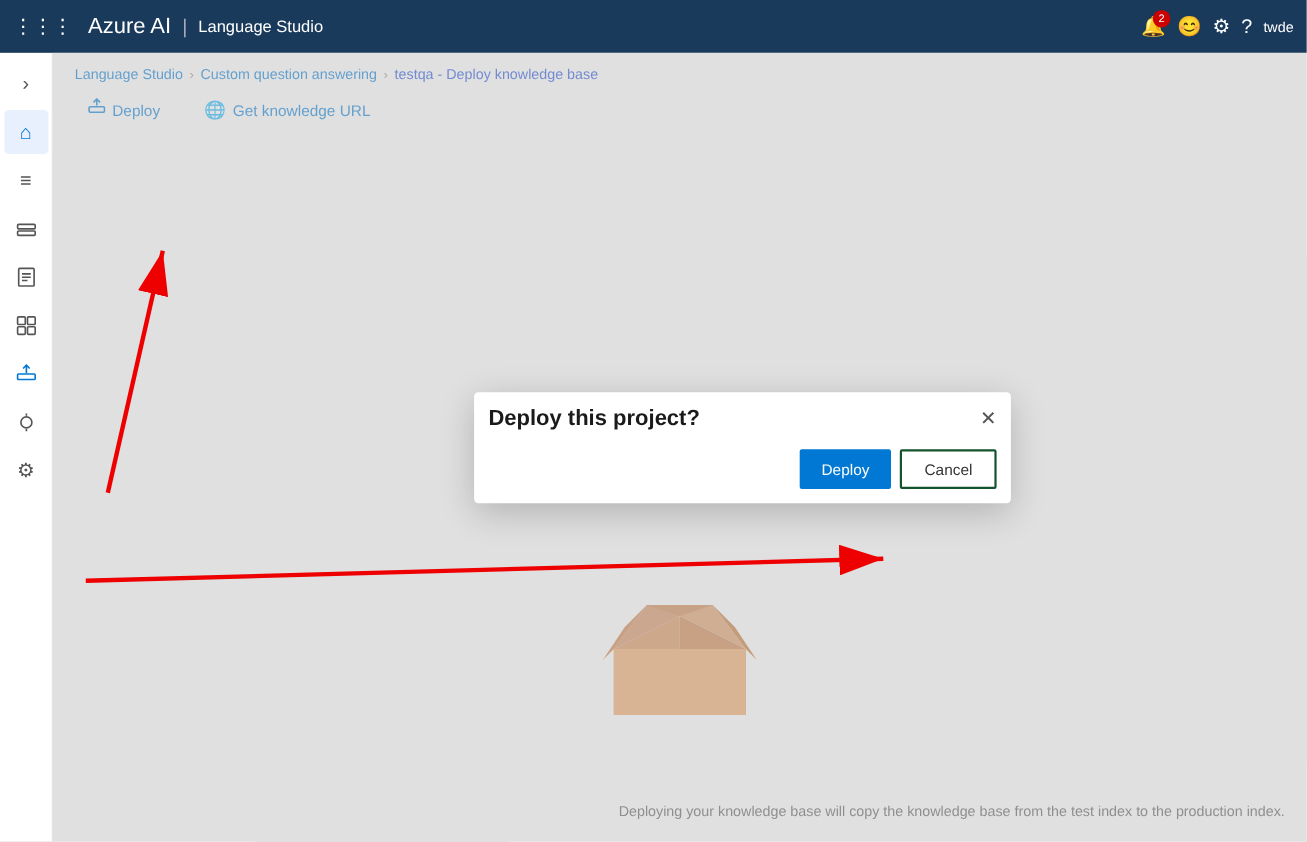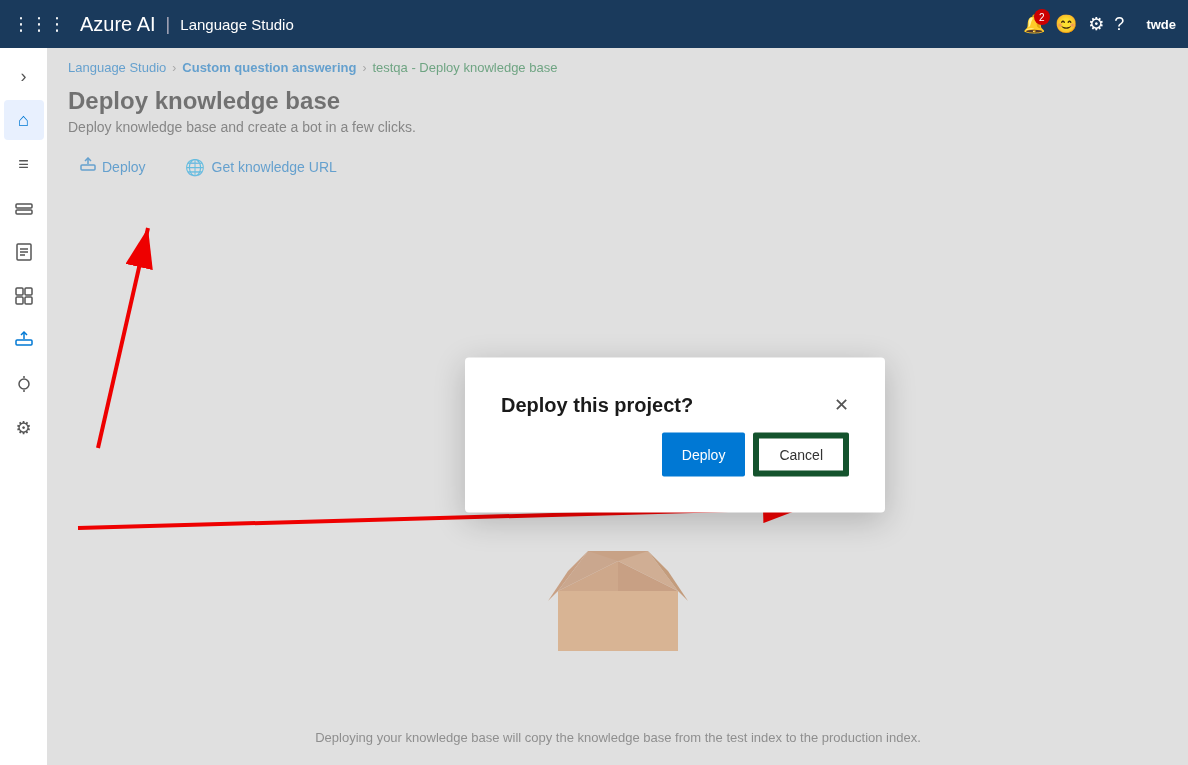--- a/index.html
+++ b/index.html
@@ -21,21 +21,21 @@
     .topbar-divider { color: #aab; margin: 0 10px; font-size: 18px; }
     .topbar-subtitle { color: white; font-size: 15px; font-weight: 400; }
     .topbar-right { margin-left: auto; display: flex; align-items: center; gap: 10px; }
     .topbar-icon { color: white; font-size: 18px; cursor: pointer; position: relative; }
     .topbar-badge {
       position: absolute; top: -4px; right: -4px;
       background: #c00; color: white; border-radius: 50%;
       width: 16px; height: 16px; font-size: 10px;
       display: flex; align-items: center; justify-content: center;
     }
-    .topbar-avatar { color: white; font-size: 13px; font-weight: 700; margin-left: 12px; }
+    .topbar-avatar { color: white; font-size: 13px; font-weight: 400; margin-left: 0; }
 
     
     .layout { display: flex; height: calc(765px - 48px); }
 
     
     .sidebar {
       width: 48px; background: #fff; border-right: 1px solid #e0e0e0;
       display: flex; flex-direction: column; align-items: center;
       padding-top: 8px; gap: 4px;
     }
@@ -51,21 +51,21 @@
       position: relative;
     }
 
     
     .breadcrumb {
       padding: 12px 20px 4px 20px;
       display: flex; align-items: center; gap: 6px;
       font-size: 13px; color: #0078d4;
     }
     .breadcrumb-separator { color: #888; font-size: 12px; }
-    .breadcrumb-current { color: #15803d; }
+    .breadcrumb-current { color: #1d4ed8; }
 
     
     .page-header { padding: 8px 20px 12px 20px; }
     .page-title { font-size: 24px; font-weight: 600; color: #1a1a1a; margin-bottom: 4px; }
     .page-subtitle { font-size: 14px; color: #444; }
 
     
     .toolbar {
       padding: 4px 20px 12px 20px;
       display: flex; align-items: center; gap: 16px;
@@ -83,47 +83,47 @@
       padding-bottom: 40px; position: relative;
     }
 
     
     .box-illustration {
       position: absolute; bottom: 60px; left: 50%; transform: translateX(-50%);
     }
 
     
     .bottom-note {
-      position: absolute; bottom: 20px; left: 0; right: 0; text-align: center;
+      position: absolute; bottom: 20px; left: 0; right: 0; text-align: right;
       font-size: 13px; color: #555; padding: 0 20px;
     }
 
     
     .overlay {
       position: absolute; top: 0; left: 0; right: 0; bottom: 0;
       background: rgba(200, 200, 200, 0.5); z-index: 20;
     }
 
     
     .dialog {
       position: absolute; top: 50%; left: 55%; transform: translate(-50%, -50%);
       background: white; border-radius: 4px; box-shadow: 0 8px 32px rgba(0,0,0,0.2);
-      width: 420px; padding: 36px; z-index: 30; margin-top: 28px;
+      width: 488px; padding: 13px; z-index: 30;
     }
     .dialog-header { display: flex; align-items: center; justify-content: space-between; margin-bottom: 16px; }
     .dialog-title { font-size: 20px; font-weight: 600; color: #1a1a1a; }
     .dialog-close { background: none; border: none; cursor: pointer; font-size: 18px; color: #555; }
     .dialog-body { font-size: 14px; color: #333; margin-bottom: 24px; line-height: 1.5; }
     .dialog-footer { display: flex; justify-content: flex-end; gap: 8px; }
     .btn-primary {
       background: #0078d4; color: white; border: none; padding: 8px 20px;
       font-size: 14px; border-radius: 2px; cursor: pointer; font-weight: 500;
     }
     .btn-secondary {
-      background: white; color: #333; border: 6px solid #14532d; padding: 8px 20px;
+      background: white; color: #333; border: 2px solid #14532d; padding: 8px 20px;
       font-size: 14px; border-radius: 2px; cursor: pointer;
     }
 
     
     .arrow-container {
       position: absolute; top: 0; left: 0; right: 0; bottom: 0; pointer-events: none; z-index: 25;
     }
 
     
     .box-svg { width: 200px; height: 160px; }
@@ -191,29 +191,25 @@
       </svg>
     </div>
     <div class="sidebar-item">⚙</div>
   </div>
 
   <div class="main">
 
     <div class="breadcrumb">
       <span style="cursor:pointer;">Language Studio</span>
       <span class="breadcrumb-separator">›</span>
-      <span style="cursor:pointer;font-weight:bold;">Custom question answering</span>
+      <span style="cursor:pointer;">Custom question answering</span>
       <span class="breadcrumb-separator">›</span>
       <span class="breadcrumb-current">testqa - Deploy knowledge base</span>
     </div>
 
-    <div class="page-header">
-      <div class="page-title">Deploy knowledge base</div>
-      <div class="page-subtitle">Deploy knowledge base and create a bot in a few clicks.</div>
-    </div>
 
     <div class="toolbar">
       <button class="toolbar-btn">
         <span class="toolbar-btn-icon">
           <svg width="16" height="16" viewBox="0 0 16 16" fill="none">
             <rect x="1" y="8" width="14" height="5" rx="1" stroke="#0078d4" stroke-width="1.5"></rect>
             <line x1="8" y1="1" x2="8" y2="7" stroke="#0078d4" stroke-width="1.5"></line>
             <polyline points="5,4 8,1 11,4" stroke="#0078d4" stroke-width="1.5"></polyline>
           </svg>
         </span>

